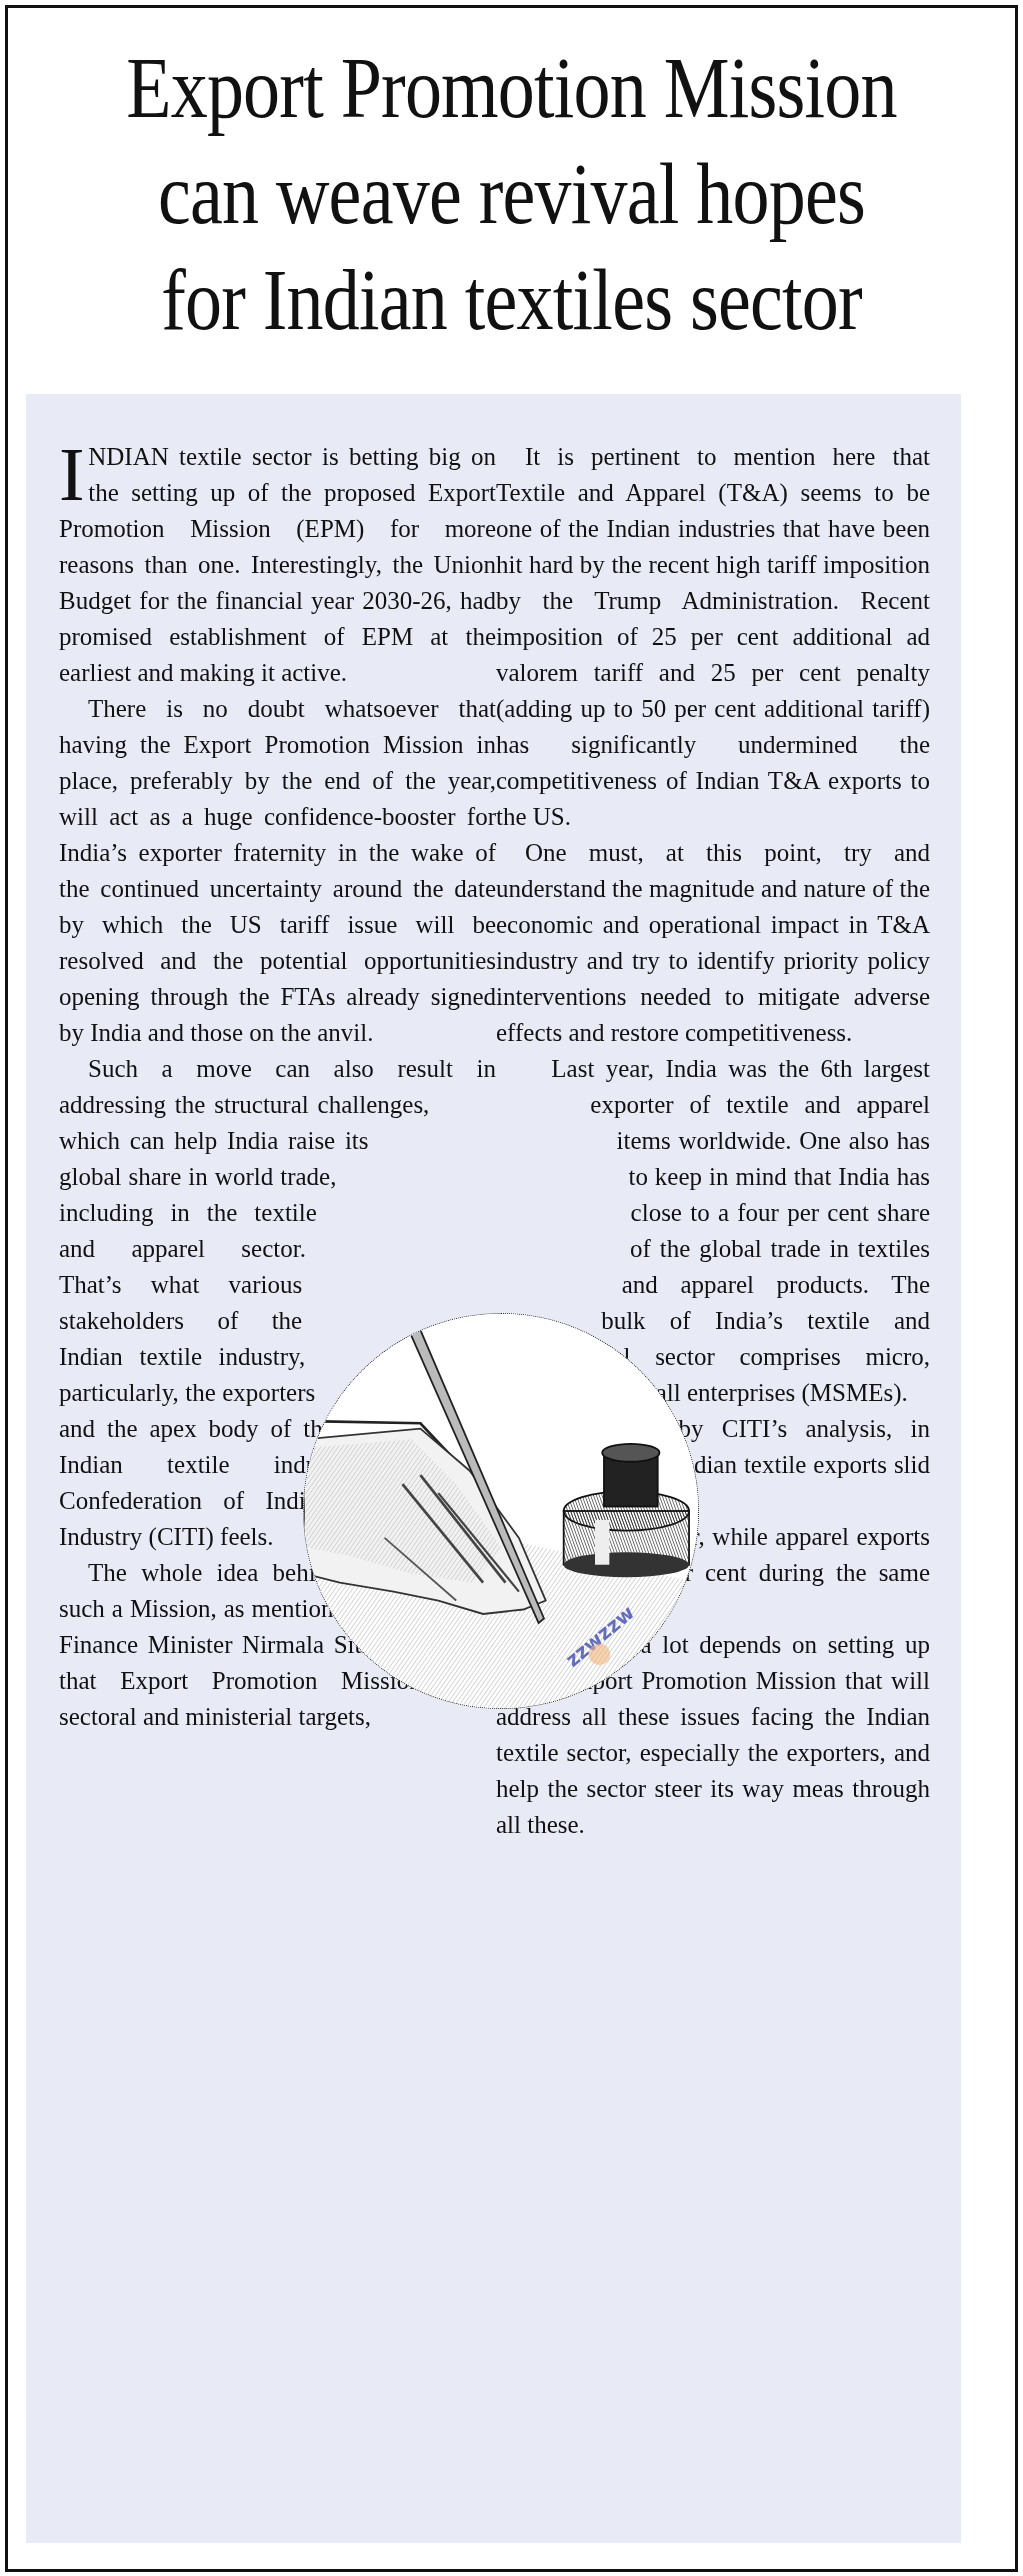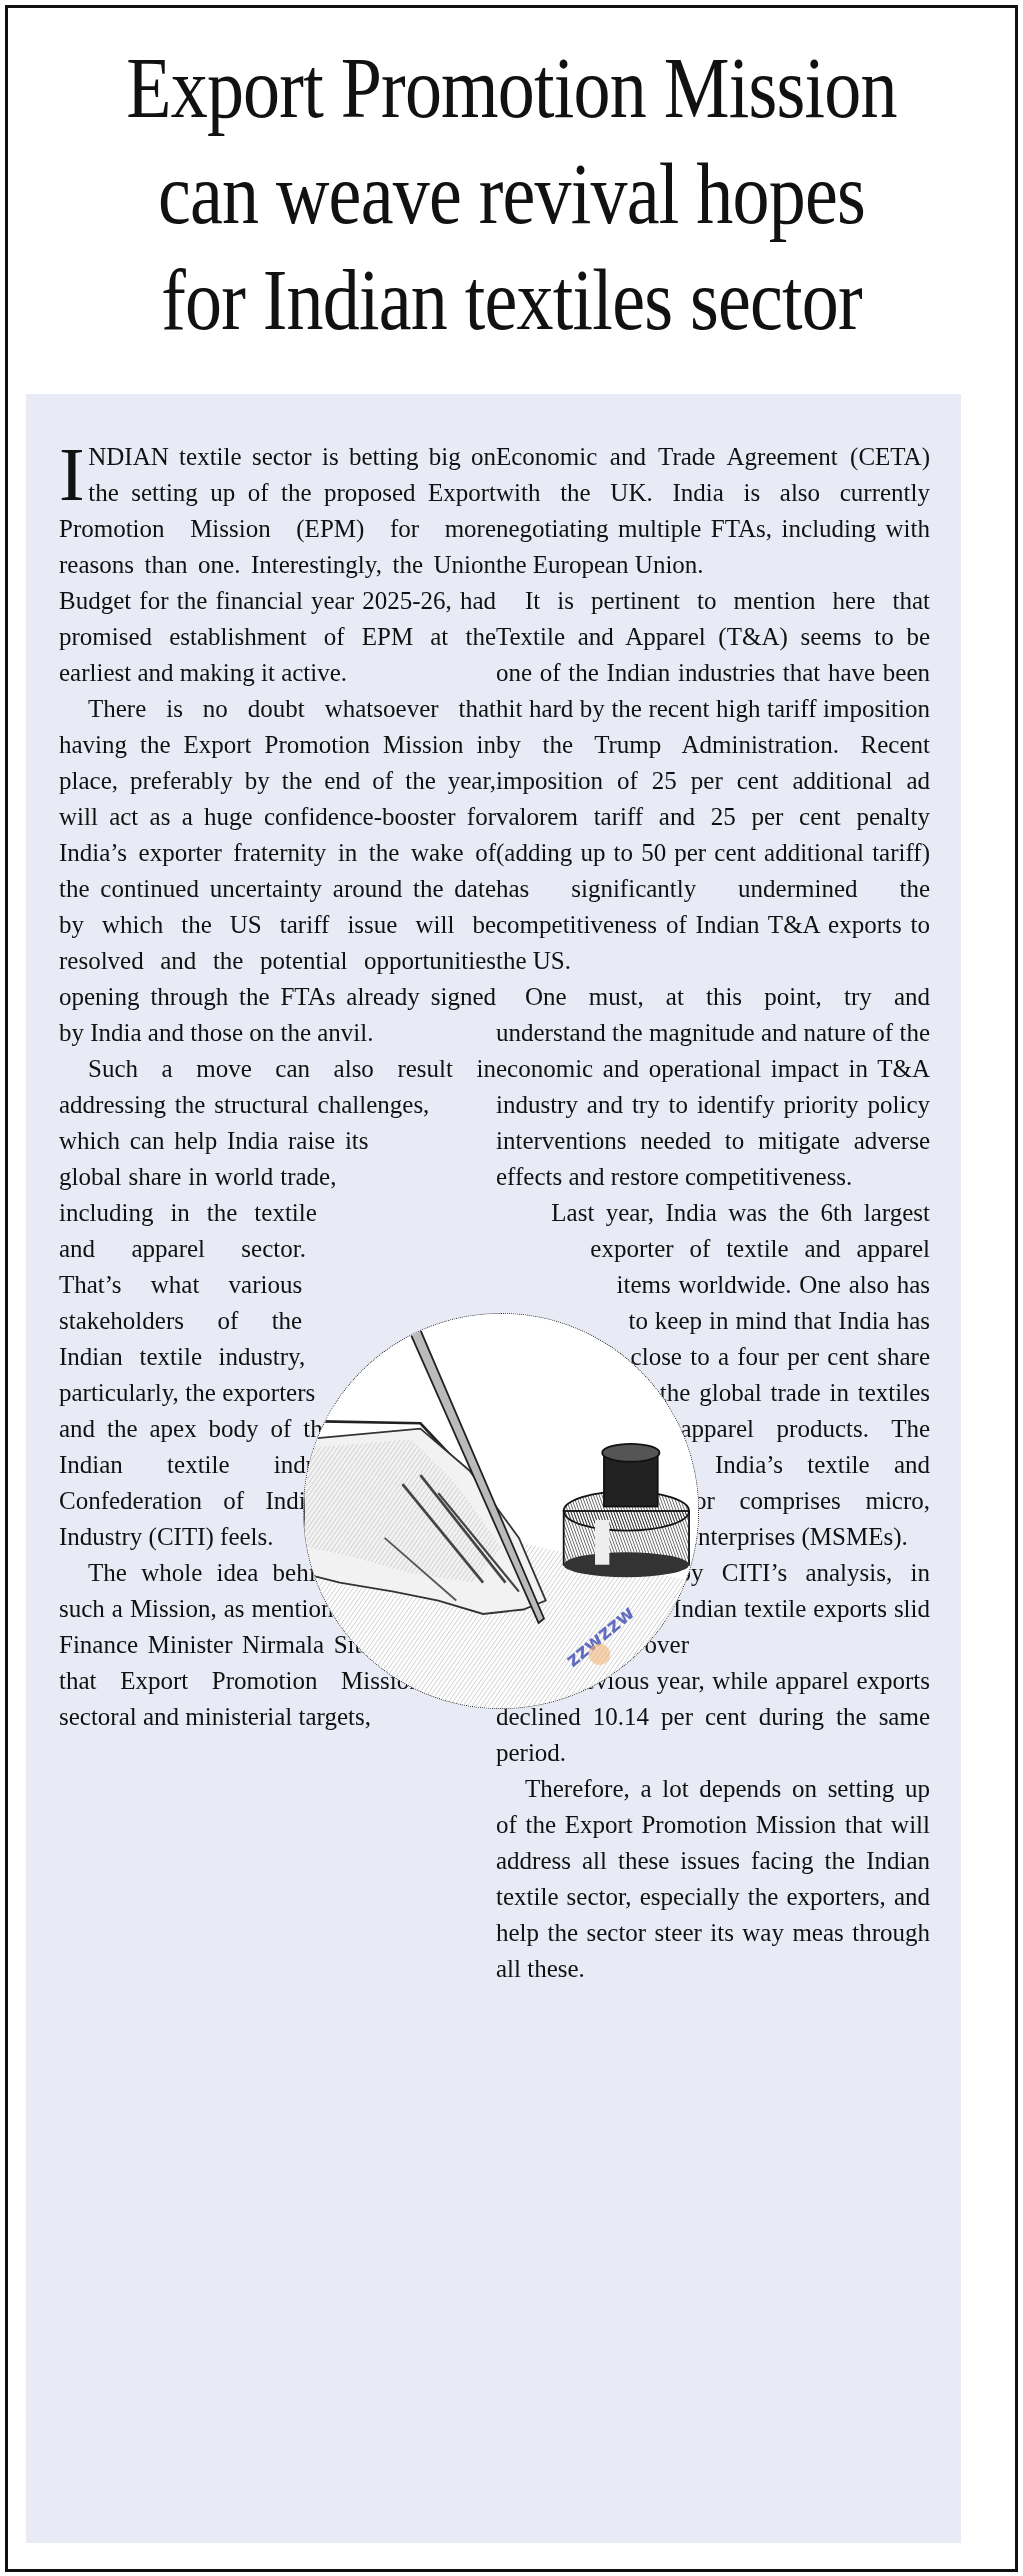--- a/index.html
+++ b/index.html
@@ -55,28 +55,27 @@
 <div class="frame">
   <h1 class="headline" style="margin:0;font-weight:normal;">
     <div>Export Promotion Mission</div>
     <div>can weave revival hopes</div>
     <div>for Indian textiles sector</div>
   </h1>
 </div>
 
 <div class="panel">
   <div class="col left">
-    <p class="first"><span class="dropcap">I</span><span>NDIAN textile sector is betting big on the setting up of the pro­posed Export Promotion Mission (EPM) for more reasons than one. Interestingly, the Union Budget for the financial year 2025-26, had promised establishment of EPM at the earliest and making it active.</span></p>
+    <p class="first"><span class="dropcap">I</span><span>NDIAN textile sector is betting big on the setting up of the pro­posed Export Promotion Mission (EPM) for more reasons than one. Interestingly, the Union Budget for the financial year 2030-26, had promised establishment of EPM at the earliest and making it active.</span></p>
     <p>There is no doubt whatsoever that having the Export Promotion Mission in place, preferably by the end of the year, will act as a huge confidence-booster for India’s ex­porter fraternity in the wake of the continued uncertainty around the date by which the US tar­iff issue will be resolved and the potential opportunities opening through the FTAs already signed by India and those on the anvil.</p>
     <p><span class="shape-left" style="margin-top:100px;"></span><span>Such a move can also result in addressing the structural chal­lenges, which can help India raise its global share in world trade, including in the textile and apparel sector. That’s what various stakehold­ers of the Indian textile industry, particularly, the exporters and the apex body of the Indian textile in­dustry- Confedera­tion of Indian Tex­tile Industry (CITI) feels.</span></p>
     <p>The whole idea behind setting up of such a Mission, as men­tioned by the Union Finance Minister Nirmala Sitharaman was that Export Promotion Mission, with sectoral and ministerial tar­gets,</p>
   </div>
 
   <div class="col right">
-    <p class="first">Economic and Trade Agreement (CETA) with the UK. India is also currently negotiating multiple FTAs, including with the Euro­pean Union.</p>
     <p>It is pertinent to mention here that Textile and Apparel (T&amp;A) seems to be one of the Indian in­dustries that have been hit hard by the recent high tariff imposi­tion by the Trump Administra­tion. Recent imposition of 25 per cent additional ad valorem tariff and 25 per cent penalty (adding up to 50 per cent additional tariff) has significantly undermined the competitiveness of Indian T&amp;A exports to the US.</p>
     <p>One must, at this point, try and understand the magnitude and nature of the economic and op­erational impact in T&amp;A industry and try to identify priority policy interventions needed to mitigate adverse effects and restore competitiveness.</p>
     <p><span class="shape-right" style="margin-top:-72px;"></span><span>Last year, India was the 6th largest exporter of textile and apparel items worldwide. One also has to keep in mind that India has close to a four per cent share of the global trade in textiles and apparel products. The bulk of India’s tex­tile and apparel sector comprises micro, medium and small enter­prises (MSMEs).</span></p>
     <p>If one goes by CITI’s analysis, in September 2025, Indian textile exports slid 10.45 per cent over</p>
     <p>the previous year, while apparel exports declined 10.14 per cent during the same period.</p>
     <p>Therefore, a lot depends on set­ting up of the Export Promotion Mission that will address all these issues facing the Indian textile sector, especially the exporters, and help the sector steer its way meas through all these.</p>
   </div>
 
   <div class="illustration">
     <svg viewBox="0 0 440 440">

